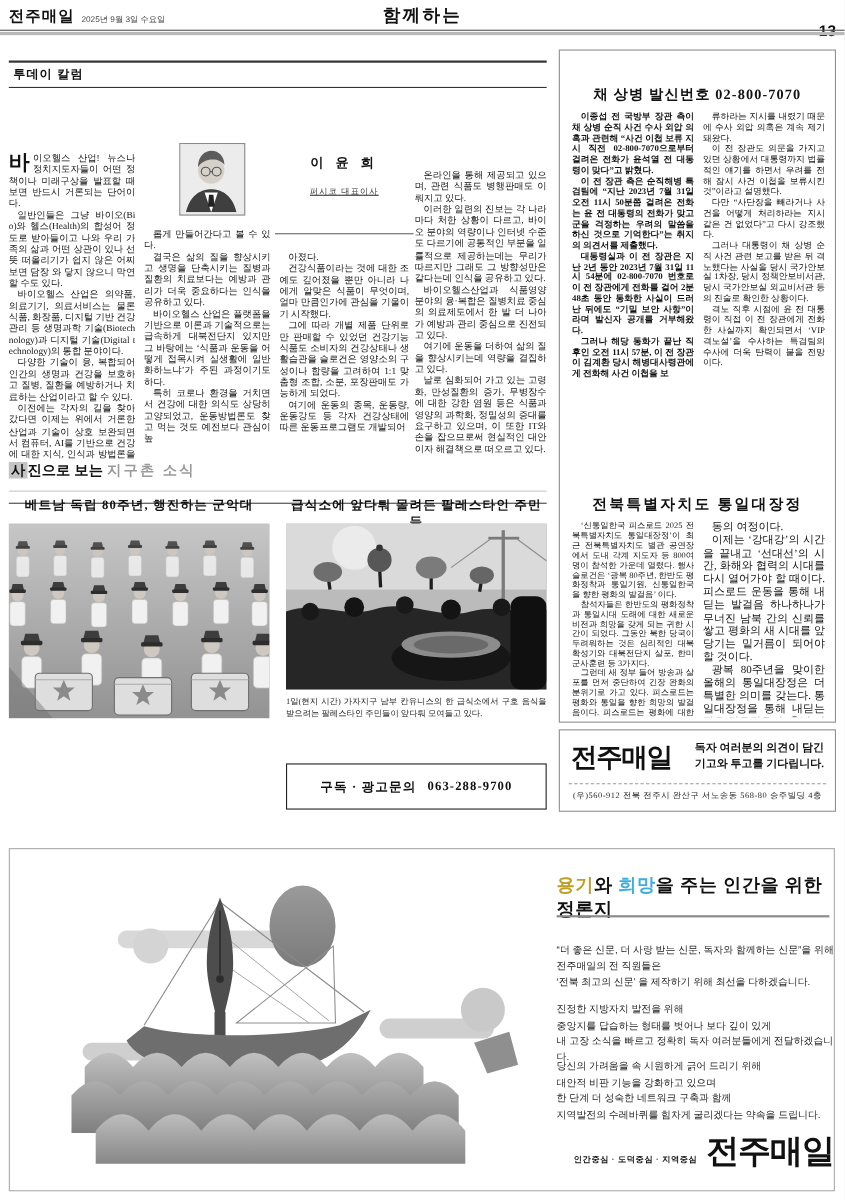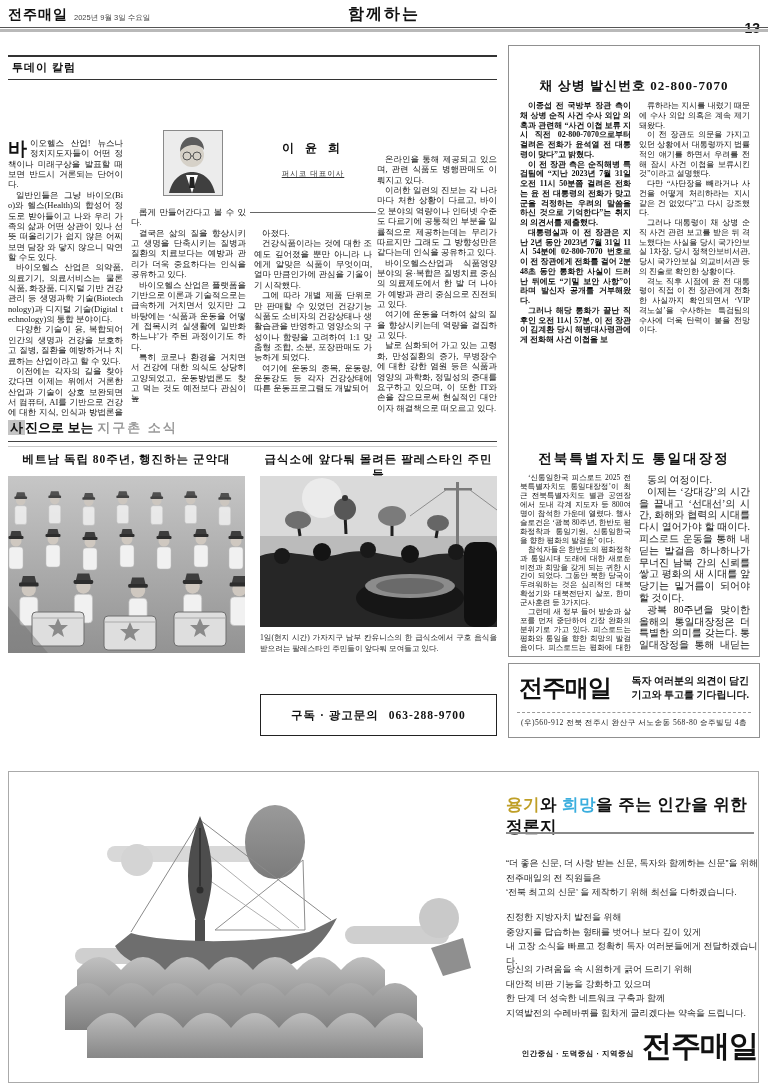--- a/index.html
+++ b/index.html
@@ -30,21 +30,21 @@
   .btxt p,.par{margin:0;text-indent:8px;}
   .btxt p:first-child{text-indent:8px;}
   .dropcap{float:left;font:bold 19px "Liberation Serif",serif;line-height:1;padding:1px 3px 0 0;}
   .nofirst{text-indent:0 !important;}
   .c1{left:0;top:88px;width:115px;height:306px;}
   .c2{left:123px;top:157px;width:115px;height:237px;}
   .c3{left:246px;top:178px;width:118px;height:216px;}
   .c4{left:369px;top:68px;width:120px;height:326px;margin-top:36px;}
 
   
-  .world-head{left:8px;top:419px;width:489px;border-bottom:1px solid #444;padding-bottom:4px;
+  .world-head{left:8px;top:419px;width:489px;border-bottom:1px solid #444;padding-bottom:20px;
               font:bold 13px "Liberation Sans",sans-serif;}
   .world-head .hl{background:#c4c4c4;padding:0 2px;}
   .world-head .lt{color:#9a9a9a;font-weight:bold;letter-spacing:2px;}
   .world-subline{left:8px;top:446px;width:489px;height:1px;background:#c9c9c9;}
   .ph-title{top:452px;width:237px;text-align:center;font:bold 11.5px "Liberation Serif",serif;letter-spacing:1px;}
   .ph-l{left:8px;} .ph-r{left:260px;}
   .photo{background:#bbb;overflow:hidden;}
   .photo-l{left:8px;top:476px;width:237px;height:177px;}
   .photo-r{left:260px;top:476px;width:237px;height:151px;}
   .cap{font-size:7.6px;line-height:1.45;text-align:justify;word-break:break-all;color:#222;}
@@ -122,22 +122,22 @@
     <div class="tc-author">
       <div class="nm">이 윤 희</div>
       <div class="tt">퍼시코 대표이사</div>
     </div>
     <div class="tc-arule"></div>
 
     <div class="btxt c1">
       <p class="nofirst"><span class="dropcap">바</span><span>이오헬스 산업! 뉴스나 정치지도자들이 어떤 정책이나 미래구상을 발표할 때 보면 반드시 거론되는 단어이다.</span></p>
       <p class="par">일반인들은 그냥 바이오(Bio)와 헬스(Health)의 합성어 정도로 받아들이고 나와 우리 가족의 삶과 어떤 상관이 있나 선뜻 떠올리기가 쉽지 않은 어찌 보면 담장 와 닿지 않으니 막연할 수도 있다.</p><p class="par">바이오헬스 산업은 의약품, 의료기기, 의료서비스는 물론 식품, 화장품, 디지털 기반 건강관리 등 생명과학 기술(Biotechnology)과 디지털 기술(Digital technology)의 통합 분야이다.</p><p class="par">다양한 기술이 융, 복합되어 인간의 생명과 건강을 보호하고 질병, 질환을 예방하거나 치료하는 산업이라고 할 수 있다.</p><p class="par">이전에는 각자의 길을 찾아갔다면 이제는 위에서 거론한 산업과 기술이 상호 보완되면서 컴퓨터, AI를 기반으로 건강에 대한 지식, 인식과 방법론을 새</p><span></span>
     </div>
-    <div class="btxt c2"><p class="par">롭게 만들어간다고 볼 수 있다.</p><p class="par">결국은 삶의 질을 향상시키고 생명을 단축시키는 질병과 질환의 치료보다는 예방과 관리가 더욱 중요하다는 인식을 공유하고 있다.</p><p class="par">바이오헬스 산업은 플랫폼을 기반으로 이론과 기술적으로는 급속하게 거치면서 있지만 그 바탕에는 ‘식품과 운동을 어떻게 접목시켜 실생활에 일반화하느냐’가 주된 과정이기도 하다.</p><p class="par">특히 코로나 환경을 거치면서 건강에 대한 의식도 상당히 고양되었고, 운동방법론도 찾고 먹는 것도 예전보다 관심이 높</p><span></span></div>
-    <div class="btxt c3"><p class="par">아졌다.</p><p class="par">건강식품이라는 것에 대한 조예도 깊어졌을 뿐만 아니라 나에게 알맞은 식품이 무엇이며, 얼마 만큼인가에 관심을 기울이기 시작했다.</p><p class="par">그에 따라 개별 제품 단위로만 판매할 수 있었던 건강기능식품도 소비자의 건강상태나 생활습관을 반영하고 영양소의 구성이나 함량을 고려하여 1:1 맞춤형 조합, 소분, 포장판매도 가능하게 되었다.</p><p class="par">여기에 운동의 종목, 운동량, 운동강도 등 각자 건강상태에 따른 운동프로그램도 개발되어</p><span></span></div>
+    <div class="btxt c2"><p class="par">롭게 만들어간다고 볼 수 있다.</p><p class="par">결국은 삶의 질을 향상시키고 생명을 단축시키는 질병과 질환의 치료보다는 예방과 관리가 더욱 중요하다는 인식을 공유하고 있다.</p><p class="par">바이오헬스 산업은 플랫폼을 기반으로 이론과 기술적으로는 급속하게 대북전단지 있지만 그 바탕에는 ‘식품과 운동을 어떻게 접목시켜 실생활에 일반화하느냐’가 주된 과정이기도 하다.</p><p class="par">특히 코로나 환경을 거치면서 건강에 대한 의식도 상당히 고양되었고, 운동방법론도 찾고 먹는 것도 예전보다 관심이 높</p><span></span></div>
+    <div class="btxt c3"><p class="par">아졌다.</p><p class="par">건강식품이라는 것에 대한 조예도 깊어졌을 뿐만 아니라 나에게 알맞은 식품이 무엇이며, 얼마 만큼인가에 관심을 기울이기 시작했다.</p><p class="par">그에 따라 개별 제품 단위로만 판매할 수 있었던 건강기능식품도 소비자의 건강상태나 생활습관을 슬로건은 영양소의 구성이나 함량을 고려하여 1:1 맞춤형 조합, 소분, 포장판매도 가능하게 되었다.</p><p class="par">여기에 운동의 종목, 운동량, 운동강도 등 각자 건강상태에 따른 운동프로그램도 개발되어</p><span></span></div>
     <div class="btxt c4"><p class="par">온라인을 통해 제공되고 있으며, 관련 식품도 병행판매도 이뤄지고 있다.</p><p class="par">이러한 일련의 진보는 각 나라마다 처한 상황이 다르고, 바이오 분야의 역량이나 인터넷 수준도 다르기에 공통적인 부분을 일률적으로 제공하는데는 무리가 따르지만 그래도 그 방향성만은 같다는데 인식을 공유하고 있다.</p><p class="par">바이오헬스산업과 식품영양 분야의 융·복합은 질병치료 중심의 의료제도에서 한 발 더 나아가 예방과 관리 중심으로 진전되고 있다.</p><p class="par">여기에 운동을 더하여 삶의 질을 향상시키는데 역량을 결집하고 있다.</p><p class="par">날로 심화되어 가고 있는 고령화, 만성질환의 증가, 무병장수에 대한 강한 염원 등은 식품과 영양의 과학화, 정밀성의 증대를 요구하고 있으며, 이 또한 IT와 손을 잡으므로써 현실적인 대안이자 해결책으로 떠오르고 있다.</p><span></span></div>
   </div>
 
   <div class="abs world-head">
     <span class="hl">사</span><span>진으로 보는 </span><span class="lt">지구촌 소식</span>
   </div>
   <div class="abs world-subline"></div>
 
   <div class="abs ph-title ph-l">베트남 독립 80주년, 행진하는 군악대</div>
   <div class="abs ph-title ph-r">급식소에 앞다퉈 몰려든 팔레스타인 주민들</div>

